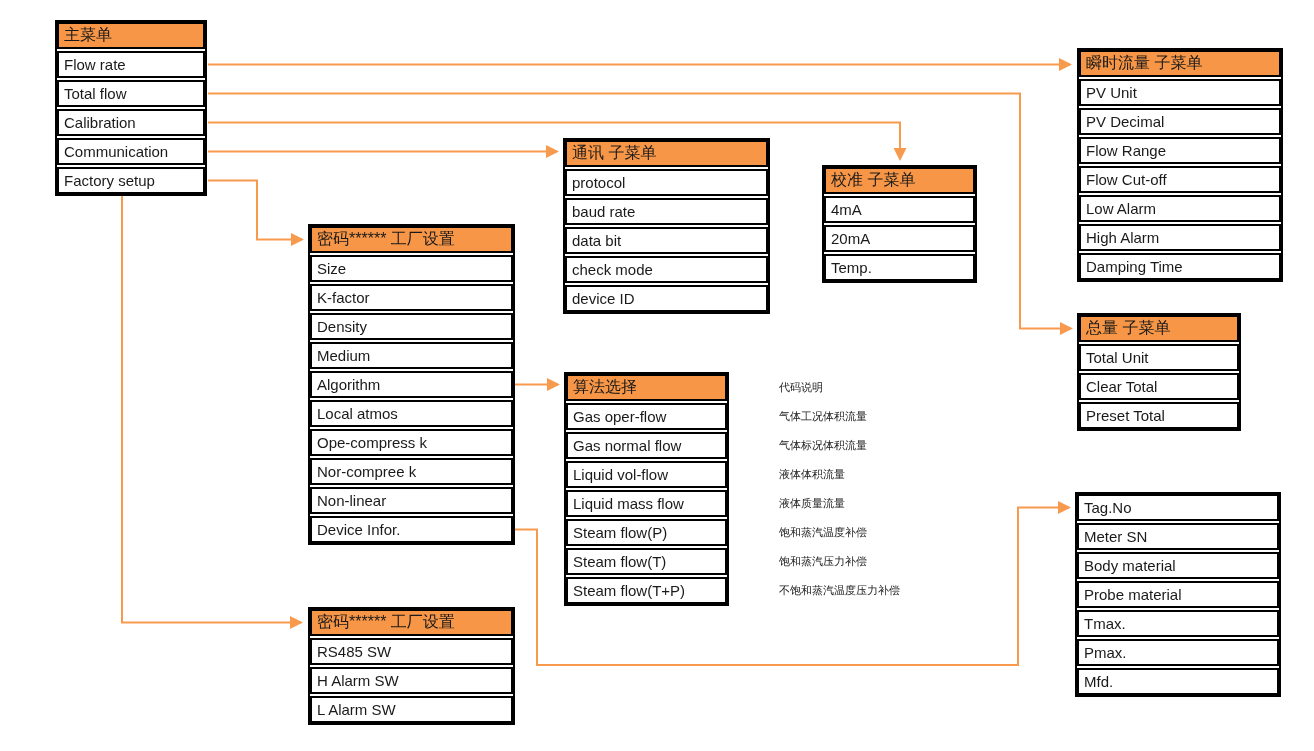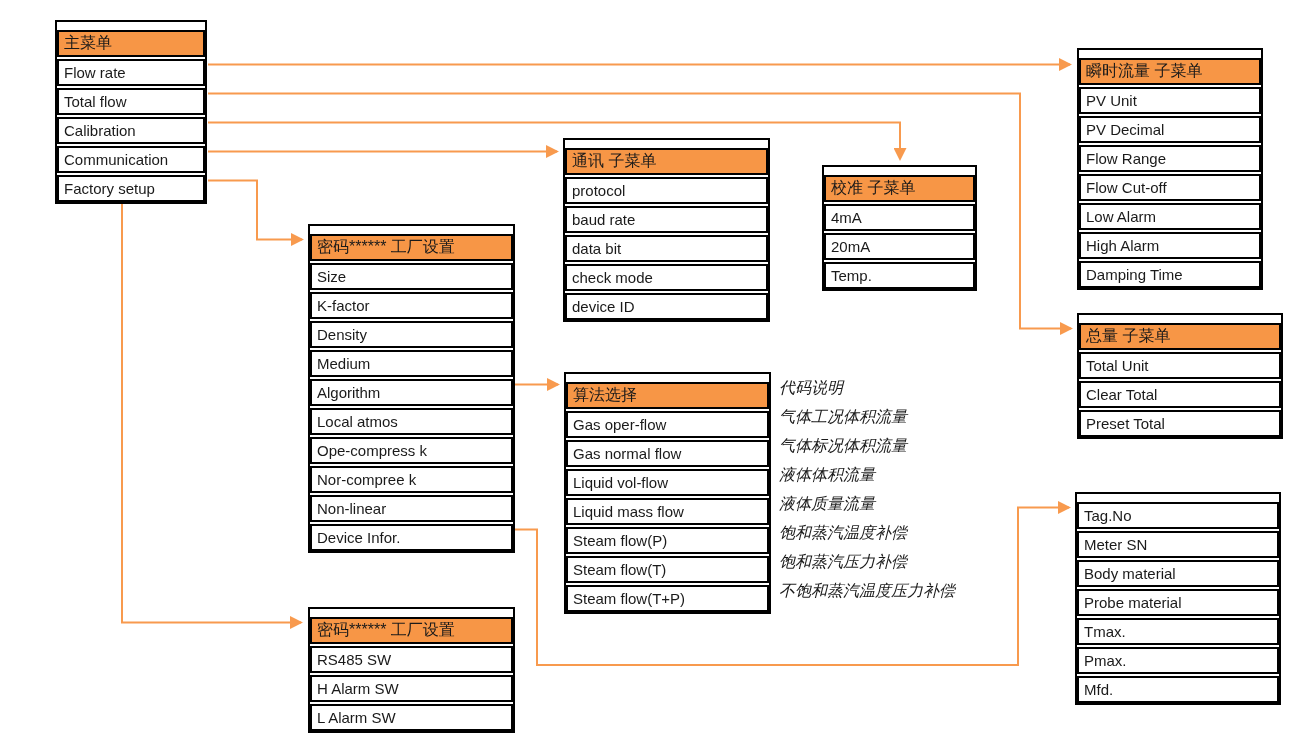--- a/index.html
+++ b/index.html
@@ -19,24 +19,24 @@
   .wires .ah-fill{fill:var(--connector);}
   .menu{
     position:absolute;z-index:2;border:2px solid var(--border);
     background:#ffffff;box-sizing:border-box;
   }
   .cell{
     box-sizing:border-box;height:27px;border:2px solid var(--border);
     margin-top:2px;display:flex;align-items:center;padding-left:5px;
     font-size:15px;background:#ffffff;white-space:nowrap;overflow:hidden;
   }
-  .cell:first-child{margin-top:8px;}
+  .cell:first-child{margin-top:0;}
   .cell.header{background:var(--accent);font-size:16px;}
   .desc{position:absolute;z-index:2;}
-  .desc-line{height:29px;line-height:29px;font-size:16px;white-space:nowrap;font-style:italic;}
+  .desc-line{height:29px;line-height:29px;font-size:11px;white-space:nowrap;}
 </style>
 </head>
 <body>
 
 <div class="canvas">
 
   <svg class="wires" width="1314" height="751" viewBox="0 0 1314 751">
     <defs>
       <marker id="ah" viewBox="0 0 10 10" refX="8.5" refY="5" markerWidth="6.5" markerHeight="6.5" orient="auto-start-reverse">
         <path class="ah-fill" d="M0,0 L10,5 L0,10 z"></path>
@@ -70,53 +70,53 @@
       <div class="cell">device ID</div>
     </div>
 
   <div class="menu" style="left:822px;top:165px;width:155px">
       <div class="cell header">校准 子菜单</div>
       <div class="cell">4mA</div>
       <div class="cell">20mA</div>
       <div class="cell">Temp.</div>
     </div>
 
-  <div class="menu" style="left:1077px;top:48px;width:186px">
+  <div class="menu" style="left:1077px;top:48px;width:206px">
       <div class="cell header">瞬时流量 子菜单</div>
       <div class="cell">PV Unit</div>
       <div class="cell">PV Decimal</div>
       <div class="cell">Flow Range</div>
       <div class="cell">Flow Cut-off</div>
       <div class="cell">Low Alarm</div>
       <div class="cell">High Alarm</div>
       <div class="cell">Damping Time</div>
     </div>
 
-  <div class="menu" style="left:1077px;top:313px;width:206px">
+  <div class="menu" style="left:1077px;top:313px;width:164px">
       <div class="cell header">总量 子菜单</div>
       <div class="cell">Total Unit</div>
       <div class="cell">Clear Total</div>
       <div class="cell">Preset Total</div>
     </div>
 
   <div class="menu" style="left:308px;top:224px;width:207px">
       <div class="cell header">密码****** 工厂设置</div>
       <div class="cell">Size</div>
       <div class="cell">K-factor</div>
       <div class="cell">Density</div>
       <div class="cell">Medium</div>
       <div class="cell">Algorithm</div>
       <div class="cell">Local atmos</div>
       <div class="cell">Ope-compress k</div>
       <div class="cell">Nor-compree k</div>
       <div class="cell">Non-linear</div>
       <div class="cell">Device Infor.</div>
     </div>
 
-  <div class="menu" style="left:564px;top:372px;width:207px">
+  <div class="menu" style="left:564px;top:372px;width:165px">
       <div class="cell header">算法选择</div>
       <div class="cell">Gas oper-flow</div>
       <div class="cell">Gas normal flow</div>
       <div class="cell">Liquid vol-flow</div>
       <div class="cell">Liquid mass flow</div>
       <div class="cell">Steam flow(P)</div>
       <div class="cell">Steam flow(T)</div>
       <div class="cell">Steam flow(T+P)</div>
     </div>
 

